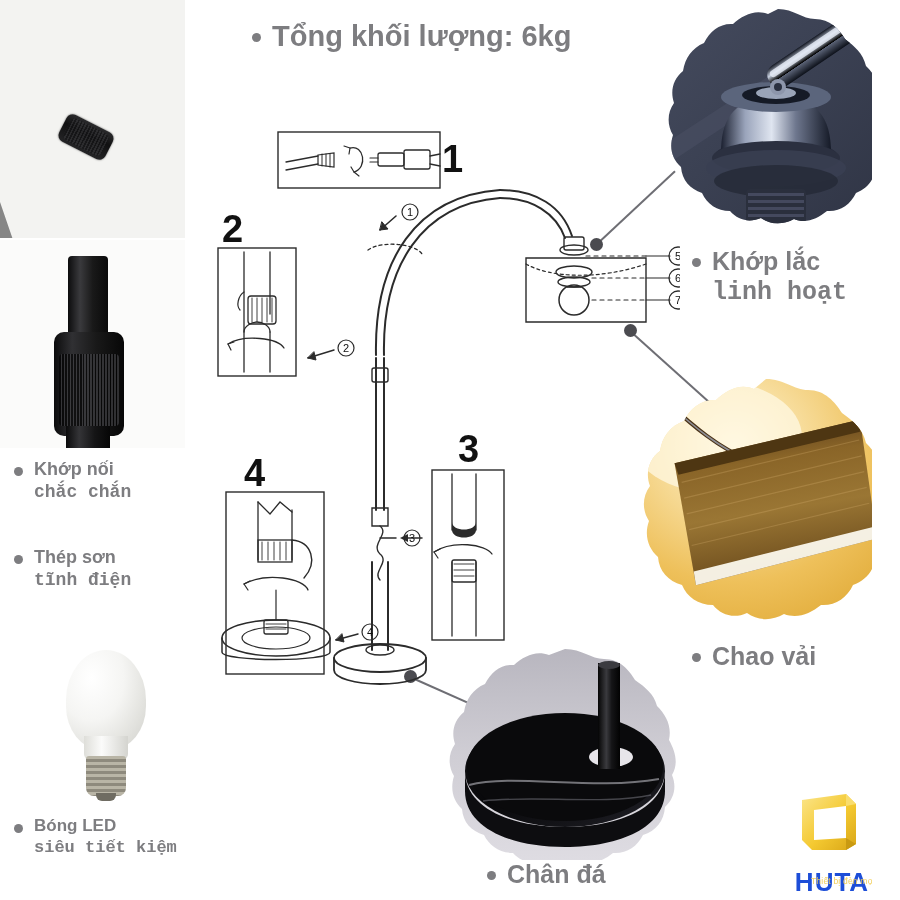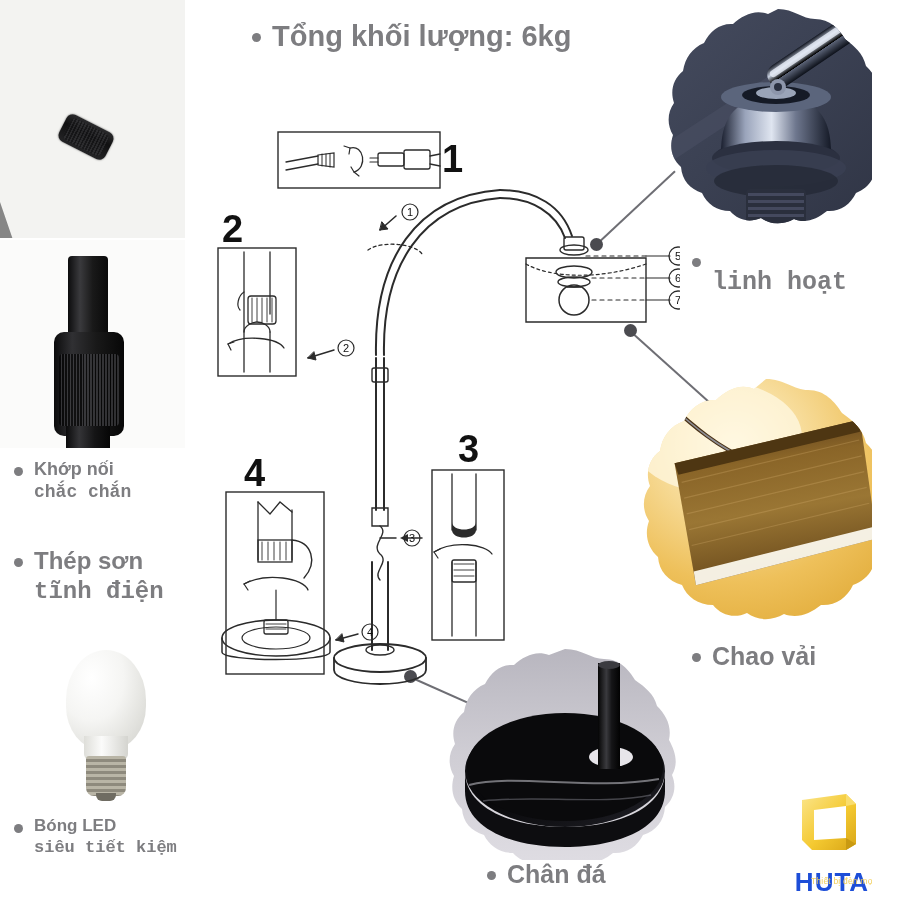--- a/index.html
+++ b/index.html
@@ -117,21 +117,21 @@
   <div class="bullet-block" style="left:14px;top:458px;font-size:18px;">
     <div class="bullet-line">
       <span class="bullet-dot"></span>
       <span class="bullet-text">Khớp nối</span>
     </div>
     <div class="bullet-line indent">
       <span class="bullet-text">chắc chắn</span>
     </div>
   </div>
 
-  <div class="bullet-block" style="left:14px;top:546px;font-size:24px;">
+  <div class="bullet-block" style="left:14px;top:546px;font-size:18px;">
     <div class="bullet-line">
       <span class="bullet-dot"></span>
       <span class="bullet-text">Thép sơn</span>
     </div>
     <div class="bullet-line indent">
       <span class="bullet-text">tĩnh điện</span>
     </div>
   </div>
 
   <div id="bulb">
@@ -222,20 +222,21 @@
         </g>
         <circle cx="115" cy="82" r="8" fill="#8d96ab"></circle>
         <circle cx="115" cy="82" r="4" fill="#2a3040"></circle>
       </g>
     </svg>
   </div>
 
   <div class="bullet-block" style="left:692px;top:245px;font-size:25px;">
     <div class="bullet-line">
       <span class="bullet-dot"></span>
+      <span class="bullet-text">Khớp lắc</span>
     </div>
     <div class="bullet-line indent">
       <span class="bullet-text">linh hoạt</span>
     </div>
   </div>
 
   <div class="scallop" style="left:632px;top:375px;width:268px;height:252px;">
     <svg viewBox="0 0 268 252" xmlns="http://www.w3.org/2000/svg">
       <defs>
         <clipPath id="clipShade">

